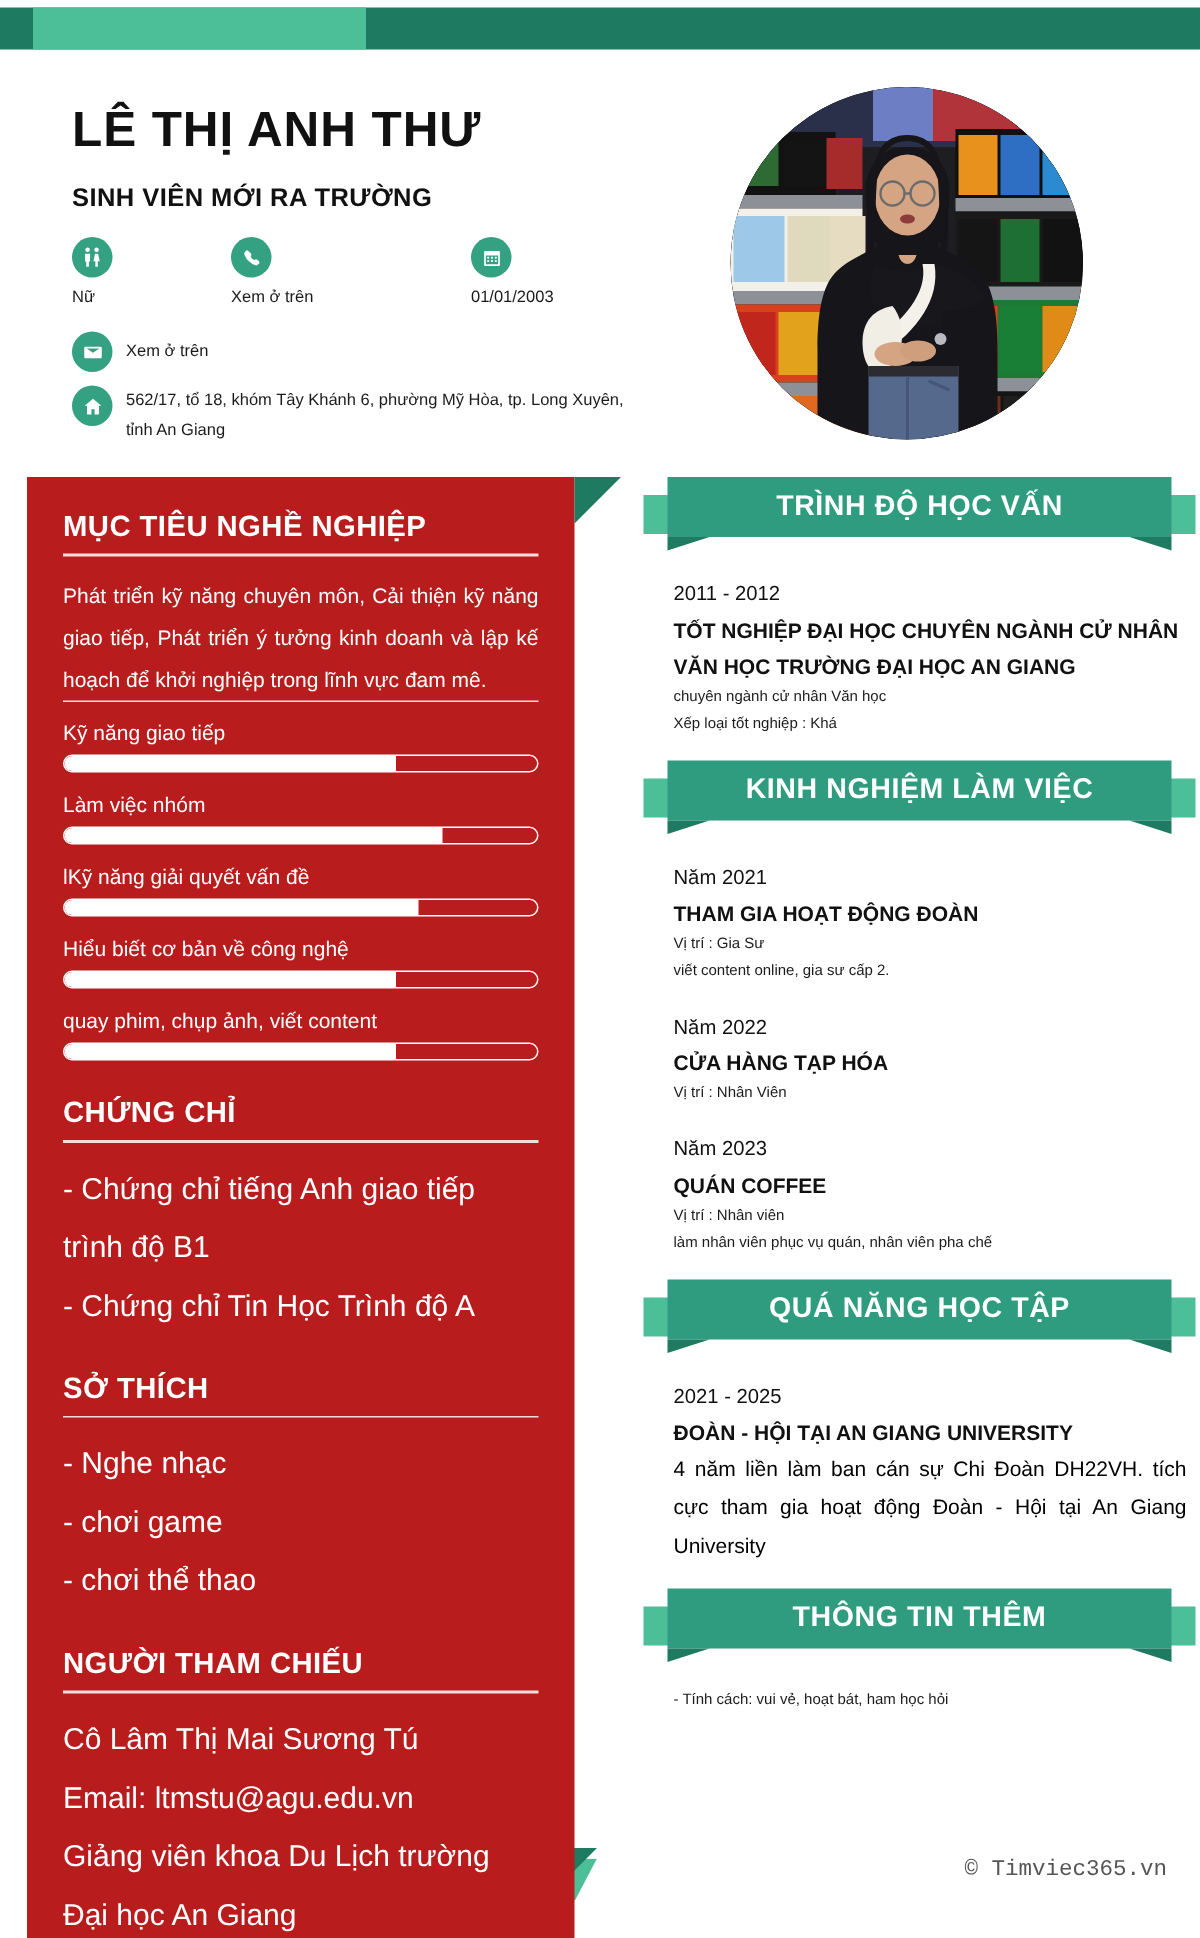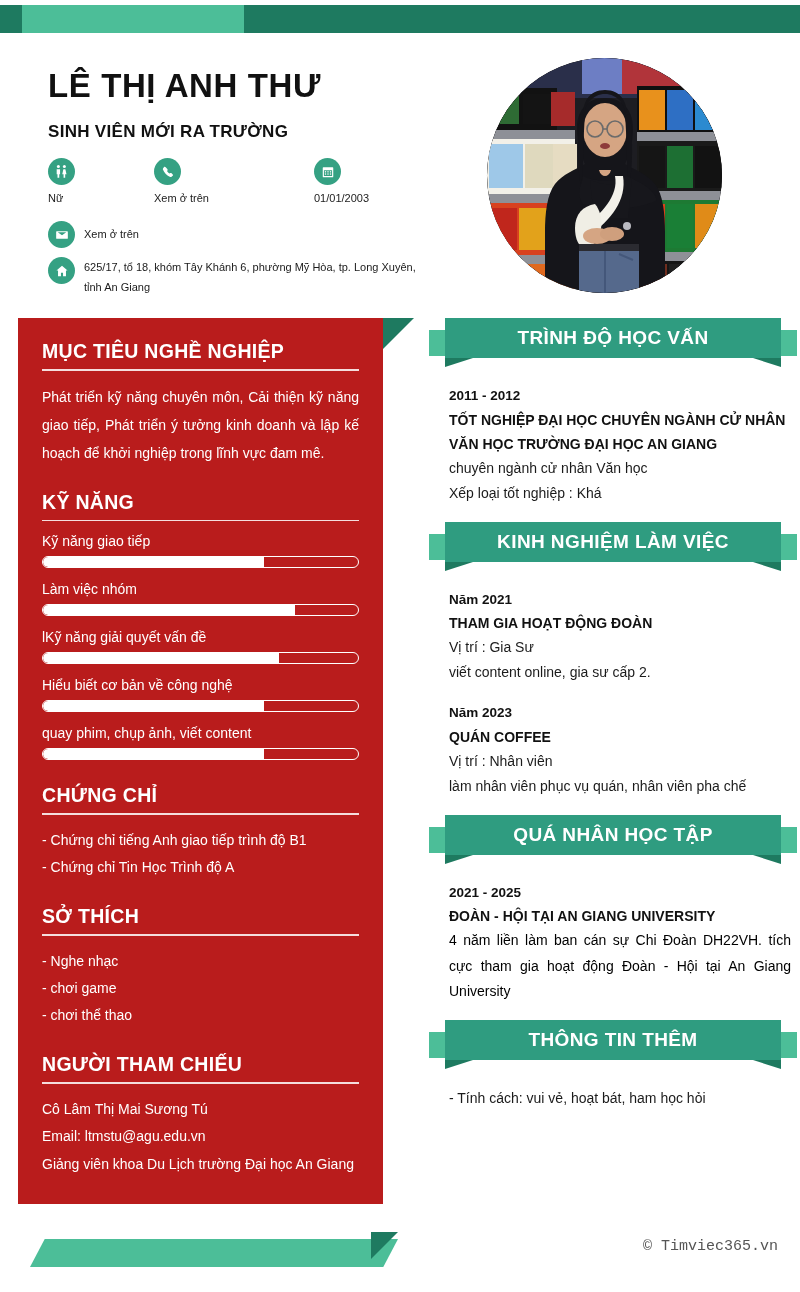--- a/index.html
+++ b/index.html
@@ -81,21 +81,21 @@
     border-bottom:27px solid transparent;
     z-index:2;
   }
   .sb-h{
     font-size:19.5px;font-weight:bold;letter-spacing:.3px;
     margin:0 0 6px 0;color:#fff;
   }
   .sb-h.spaced{margin-top:24px;}
   .sb-rule{height:1.5px;background:rgba(255,255,255,.85);margin-bottom:12px;}
   .sb-p{font-size:14px;line-height:2.0;color:#fff;margin:0;text-align:justify;}
-  .sb-li{font-size:14px;line-height:1.95;color:#fff;}
+  .sb-li{font-size:20px;line-height:1.95;color:#fff;}
 
   .skill{margin-bottom:13px;}
   .skill-name{font-size:14px;color:#fff;margin-bottom:7px;}
   .bar{
     height:12px;border-radius:7px;
     border:1.6px solid #ffffff;
     background:transparent;
     position:relative;overflow:hidden;
     box-sizing:border-box;
   }
@@ -124,23 +124,23 @@
   }
   .banner .notch{
     position:absolute;top:40px;width:0;height:0;
     border-top:9px solid #1E7A60;
   }
   .banner .notch.l{left:16px;border-right:28px solid transparent;}
   .banner .notch.r{right:16px;border-left:28px solid transparent;}
 
   .sec{padding:14px 6px 0 20px;}
   .entry{margin-bottom:16px;}
-  .e-date{font-size:13.5px;font-weight:bold;color:#111;line-height:1.75;}
+  .e-date{font-size:13.5px;font-weight:normal;color:#111;line-height:1.75;}
   .e-title{font-size:14px;font-weight:bold;color:#111;line-height:1.72;}
-  .e-line{font-size:14px;color:#1b1b1b;line-height:1.78;}
+  .e-line{font-size:10px;color:#1b1b1b;line-height:1.78;}
   .e-desc{font-size:14px;color:#000000;line-height:1.8;text-align:justify;}
 
   .footer{
     position:absolute;right:22px;top:1238px;
     font-family:"Liberation Mono", monospace;
     font-size:15px;color:#555;
   }
 </style>
 </head>
 <body>
@@ -199,21 +199,21 @@
         </div>
         <div class="ctext">Xem ở trên</div>
       </div>
 
       <div class="crow multiline">
         <div class="cicon">
           <svg width="14" height="14" viewBox="0 0 24 24" fill="#fff">
             <path d="M12 3 2.5 11.2h2.7V21h5V15.2h3.6V21h5v-9.8h2.7z"></path>
           </svg>
         </div>
-        <div class="ctext">625/17, tổ 18, khóm Tây Khánh 6, phường Mỹ Hòa, tp. Long Xuyên, tỉnh An Giang</div>
+        <div class="ctext">562/17, tổ 18, khóm Tây Khánh 6, phường Mỹ Hòa, tp. Long Xuyên, tỉnh An Giang</div>
       </div>
     </div>
 
     <div class="photo-wrap">
       <svg class="photo" viewBox="0 0 235 235" preserveAspectRatio="xMidYMid slice">
         <defs>
           <clipPath id="pc">
               <circle cx="117.5" cy="117.5" r="117.5"></circle>
             </clipPath>
         </defs>
@@ -286,21 +286,20 @@
     </div>
   </div>
 
   <div class="sidebar">
     <div class="fold"></div>
 
     <div class="sb-h">MỤC TIÊU NGHỀ NGHIỆP</div>
     <div class="sb-rule"></div>
     <div class="sb-p">Phát triển kỹ năng chuyên môn, Cải thiện kỹ năng giao tiếp, Phát triển ý tưởng kinh doanh và lập kế hoạch để khởi nghiệp trong lĩnh vực đam mê.</div>
 
-    <div class="sb-h spaced">KỸ NĂNG</div>
     <div class="sb-rule"></div>
     <div id="skills-list">
         <div class="skill">
           <div class="skill-name">Kỹ năng giao tiếp</div>
           <div class="bar">
             <div class="bar-fill" style="width: 70%;"></div>
           </div>
         </div>
         <div class="skill">
           <div class="skill-name">Làm việc nhóm</div>
@@ -384,32 +383,37 @@
       <div class="notch r"></div>
     </div>
     <div class="sec" id="exp-list">
         <div class="entry">
           <div class="e-date">Năm 2021</div>
           <div class="e-title">THAM GIA HOẠT ĐỘNG ĐOÀN</div>
           <div class="e-line">Vị trí : Gia Sư</div>
           <div class="e-line"> viết content online, gia sư cấp 2.</div>
         </div>
         <div class="entry">
+          <div class="e-date">Năm 2022</div>
+          <div class="e-title"> CỬA HÀNG TẠP HÓA</div>
+          <div class="e-line">Vị trí : Nhân Viên</div>
+        </div>
+        <div class="entry">
           <div class="e-date">Năm 2023</div>
           <div class="e-title">QUÁN COFFEE</div>
           <div class="e-line">Vị trí :  Nhân viên</div>
           <div class="e-line"> làm nhân viên phục vụ quán,  nhân viên pha chế</div>
         </div>
       </div>
 
     <div class="banner">
       <div class="tail l"></div>
       <div class="tail r"></div>
       <div class="bar">
-        <div class="title">QUÁ NHÂN HỌC TẬP</div>
+        <div class="title">QUÁ NĂNG HỌC TẬP</div>
       </div>
       <div class="notch l"></div>
       <div class="notch r"></div>
     </div>
     <div class="sec">
       <div class="entry">
         <div class="e-date">2021 - 2025</div>
         <div class="e-title">ĐOÀN - HỘI TẠI AN GIANG UNIVERSITY</div>
         <div class="e-desc">4 năm liền làm ban cán sự Chi Đoàn DH22VH. tích cực tham gia hoạt động Đoàn - Hội tại An Giang University</div>
       </div>

